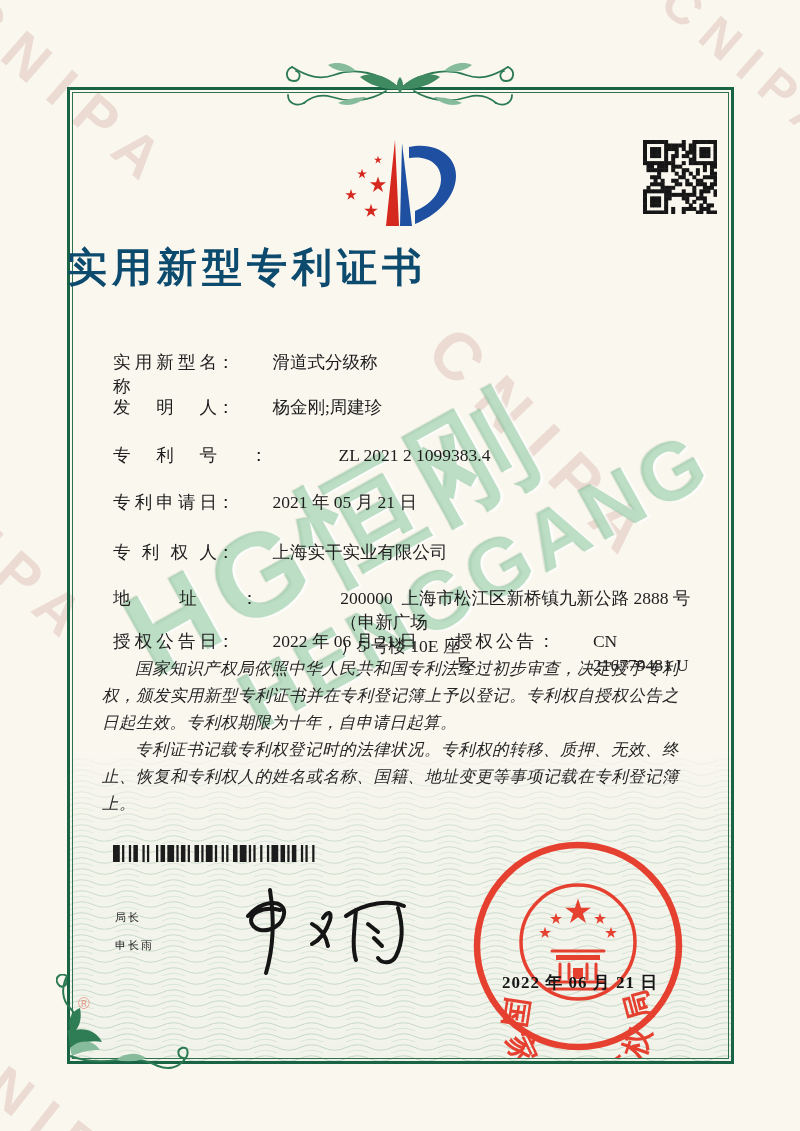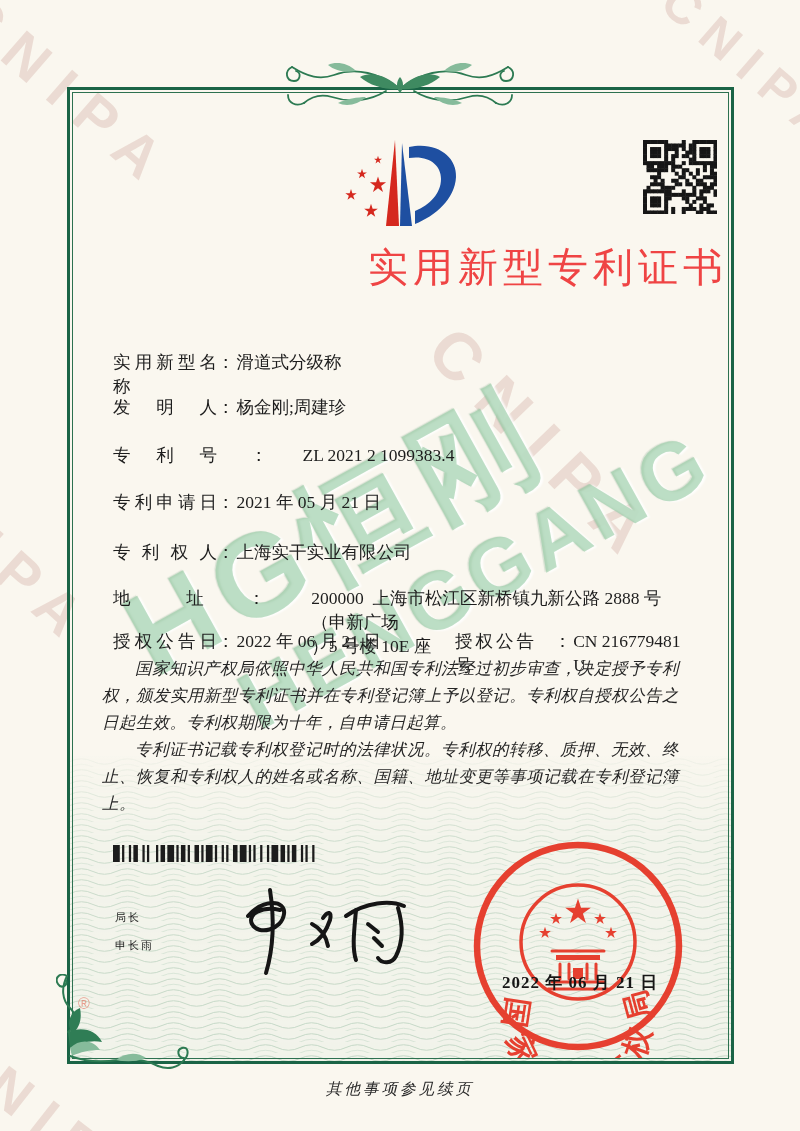--- a/index.html
+++ b/index.html
@@ -39,27 +39,27 @@
     content:"";position:absolute;left:2px;top:2px;right:2px;bottom:2px;
     border:1px solid #2d7150;
   }
   .orn{position:absolute;z-index:4;pointer-events:none;}
   
   .cert-no{position:absolute;z-index:5;left:113px;top:141px;font-size:17px;letter-spacing:2px;color:#222;}
   .logo{position:absolute;z-index:5;left:333px;top:127px;}
   .qr{position:absolute;z-index:5;left:643px;top:140px;}
   .title{
     position:absolute;z-index:5;left:67px;top:240px;width:661px;margin:0;
-    text-align:right;font-size:40px;font-weight:400;letter-spacing:5px;color:#ef4444;
+    text-align:left;font-size:40px;font-weight:700;letter-spacing:5px;color:#0c4a6e;
   }
   .fields{position:absolute;z-index:5;left:113px;top:341px;width:580px;font-size:17.5px;}
   .frow{position:absolute;left:0;display:flex;align-items:flex-start;}
   .flabel{display:inline-block;width:104px;text-align:justify;text-align-last:justify;color:#1d1d1d;}
   .fcolon{display:inline-block;margin:0 2px 0 0;}
-  .fvalue{display:inline-block;white-space:pre-wrap;line-height:24px;max-width:460px;color:#1d1d1d;}
+  .fvalue{display:inline-block;white-space:pre-wrap;line-height:24px;max-width:460px;color:#1d1d1d;margin-left:36px;}
   .grant2{position:absolute;left:342px;top:0;display:flex;}
   .glabel{letter-spacing:3px;}
   .paras{position:absolute;z-index:5;left:102px;top:655px;width:577px;}
   .paras p{
     margin:0;font-size:16.5px;line-height:27px;text-indent:2em;
     font-style:italic;letter-spacing:0.4px;text-align:justify;color:#262626;
   }
   .barcode{position:absolute;z-index:5;left:113px;top:845px;}
   .signer{position:absolute;z-index:5;left:115px;top:910px;
     font-family:"Liberation Sans","DejaVu Sans",sans-serif;font-size:11px;letter-spacing:2px;color:#222;}
@@ -540,15 +540,14 @@
           <path d="M130,130 V145"></path>
         <path d="M86,148 H138"></path>
         <path d="M82,155 H142"></path>
       </g>
     </g>
   </svg>
 
   <div class="seal-date">2022 年 06 月 21 日</div>
 
 
-  <div class="footer-note">其他事项参见续页</div>
 
 </div>
 
 </body></html>

